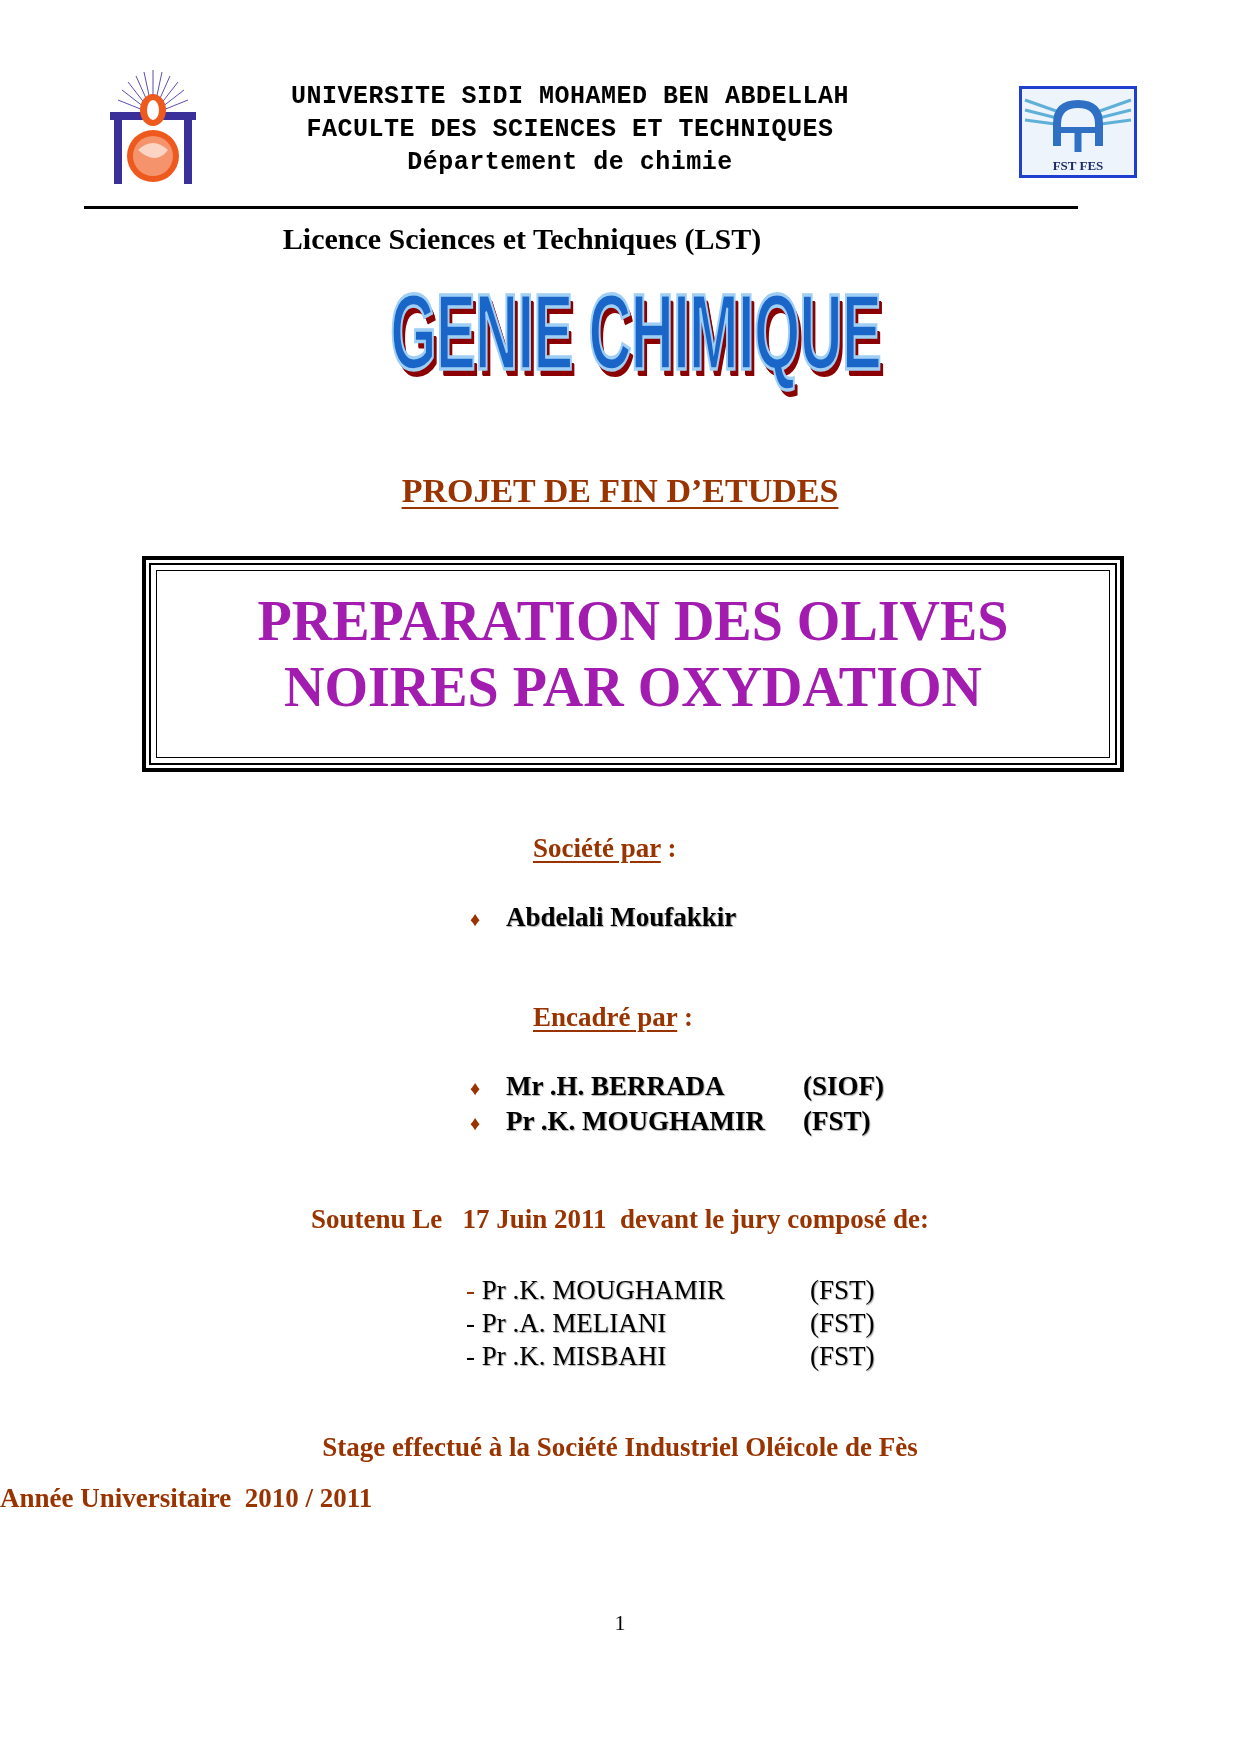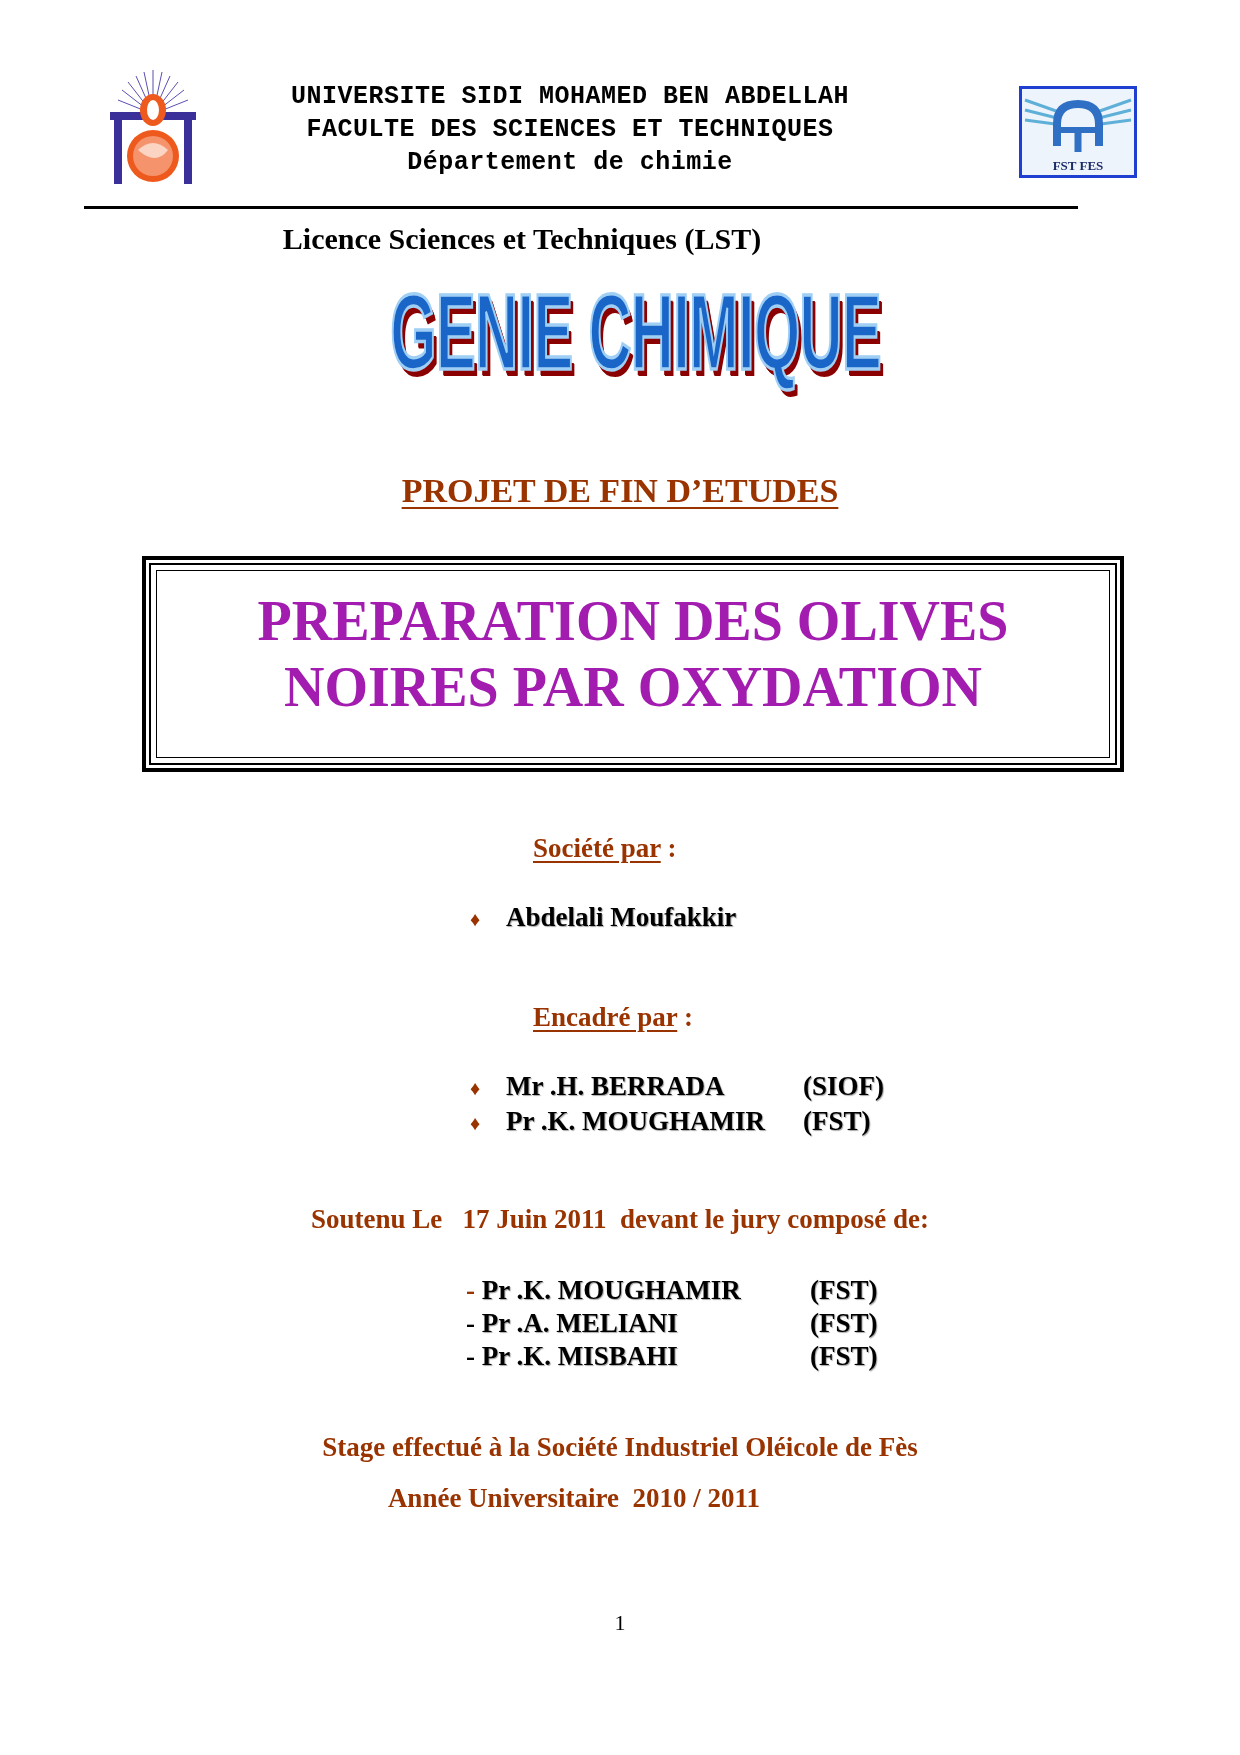--- a/index.html
+++ b/index.html
@@ -46,30 +46,30 @@
 
     .person { font-weight: bold; font-size: 27px; color: #000; text-shadow: 1px 1px 1px rgba(0,0,0,0.35); white-space: nowrap; }
     .bullet { color: #993300; font-size: 20px; display: inline-block; width: 36px; text-shadow: none; }
     .affil { position: absolute; left: 333px; }
     .p-student { left: 470px; top: 902px; }
     .p-sup1 { left: 470px; top: 1071px; }
     .p-sup2 { left: 470px; top: 1106px; }
 
     .soutenu { left: 0; width: 1240px; top: 1204px; text-align: center; font-weight: bold; font-size: 27px; color: #993300; white-space: pre; }
 
-    .jury { font-weight: bold; font-size: 27px; color: #000; text-shadow: 1px 1px 1px rgba(0,0,0,0.35); white-space: nowrap; }
+    .jury { font-weight: normal; font-size: 27px; color: #000; text-shadow: 1px 1px 1px rgba(0,0,0,0.35); white-space: nowrap; }
     .jury .dash { text-shadow: none; }
     .jury .dash.first { color: #993300; }
     .jury .affil { left: 344px; }
     .j1 { left: 466px; top: 1275px; }
     .j2 { left: 466px; top: 1308px; }
     .j3 { left: 466px; top: 1341px; text-align: right; }
 
     .stage { left: 0; width: 1240px; top: 1432px; text-align: center; font-weight: bold; font-size: 27px; color: #993300; }
-    .annee { left: 0; width: 1148px; top: 1483px; text-align: center; font-weight: bold; font-size: 27px; color: #993300; white-space: pre; }
+    .annee { left: 0; width: 1148px; top: 1483px; text-align: left; font-weight: bold; font-size: 27px; color: #993300; white-space: pre; }
     .pagenum { left: 0; width: 1240px; top: 1610px; text-align: center; font-size: 22px; color: #000; }
   </style>
 </head>
 <body>
 
 <div class="abs logo-usmba">
   <svg width="90" height="118" viewBox="0 0 90 118">
     <g stroke="#5a4fb0" stroke-width="1">
       <line x1="45" y1="44" x2="10" y2="30"></line>
         <line x1="45" y1="44" x2="14" y2="20"></line>

